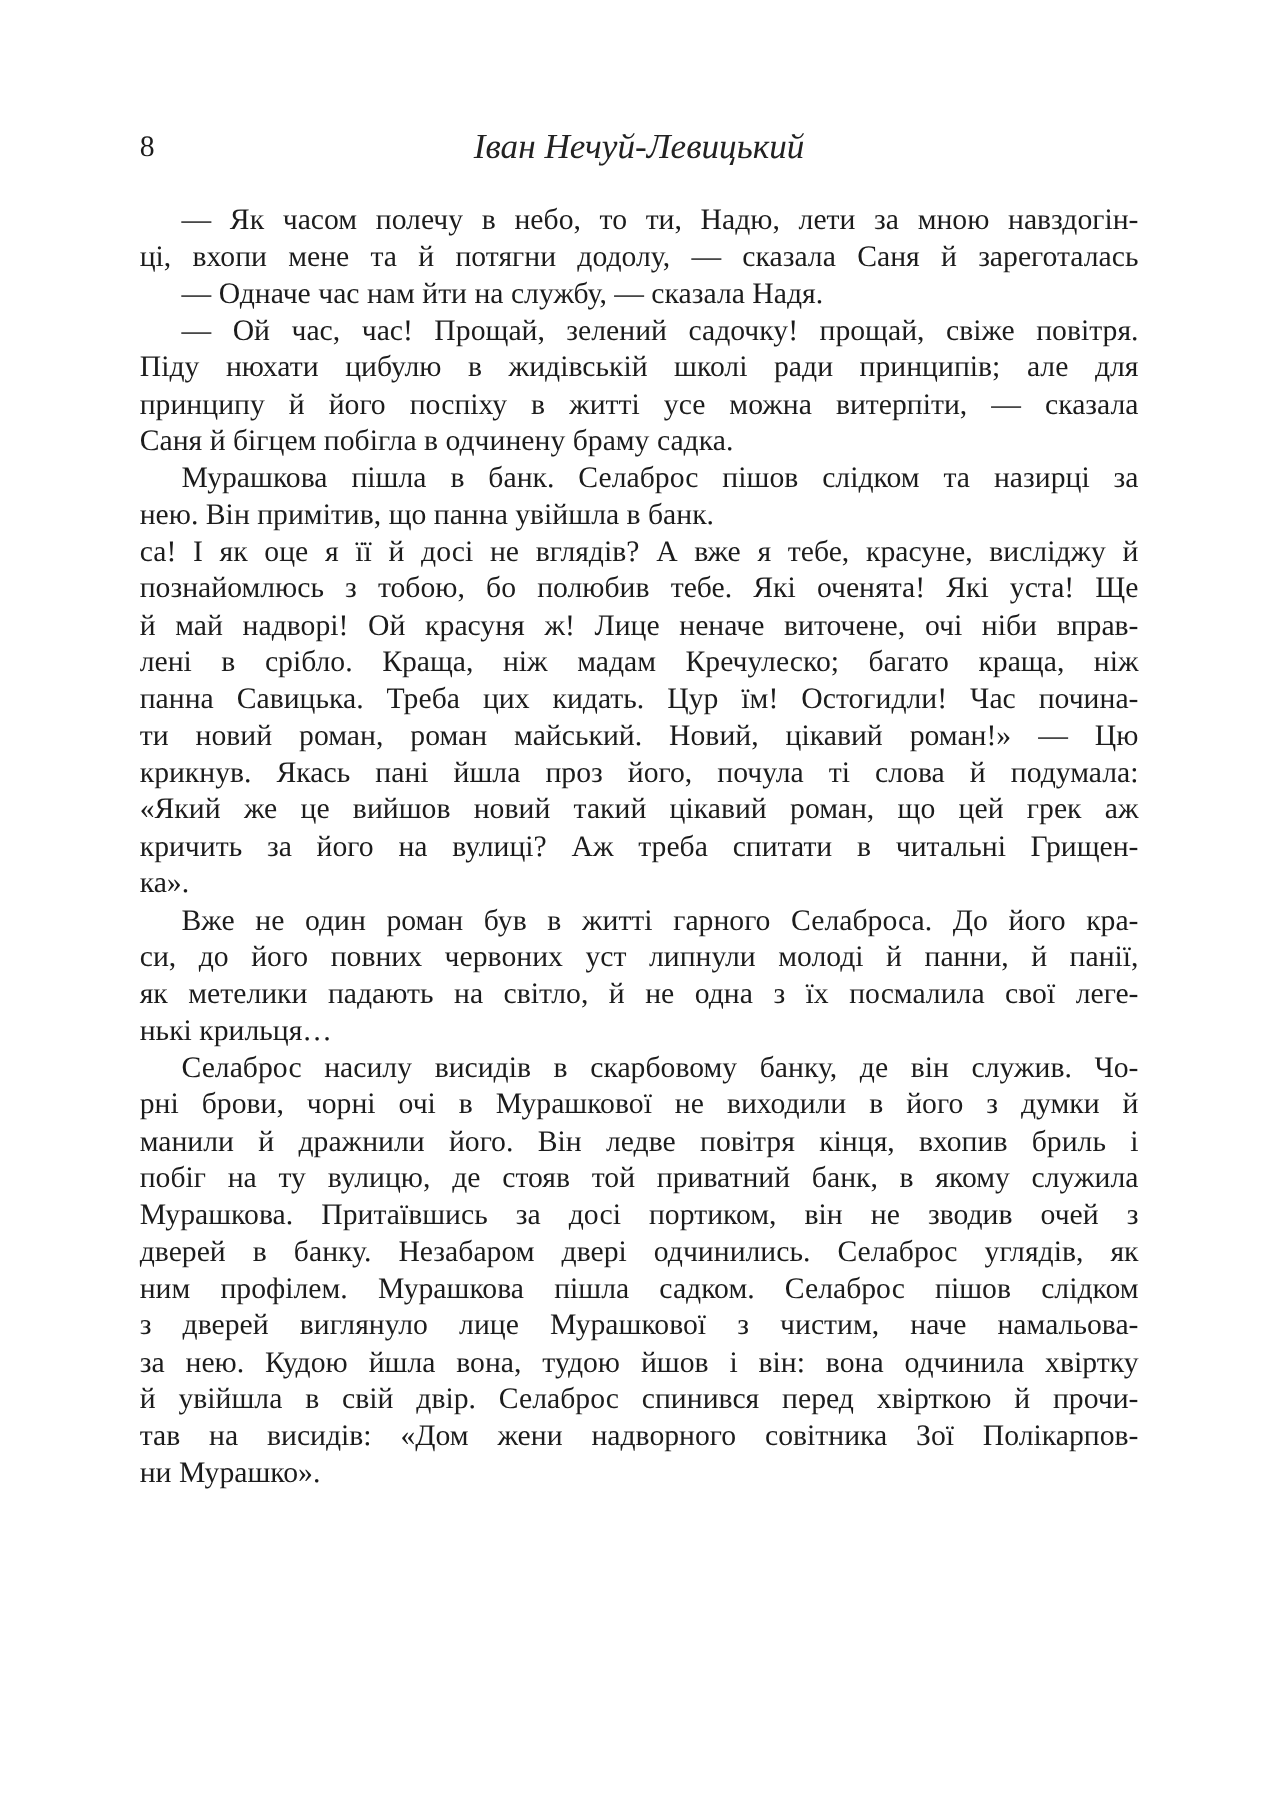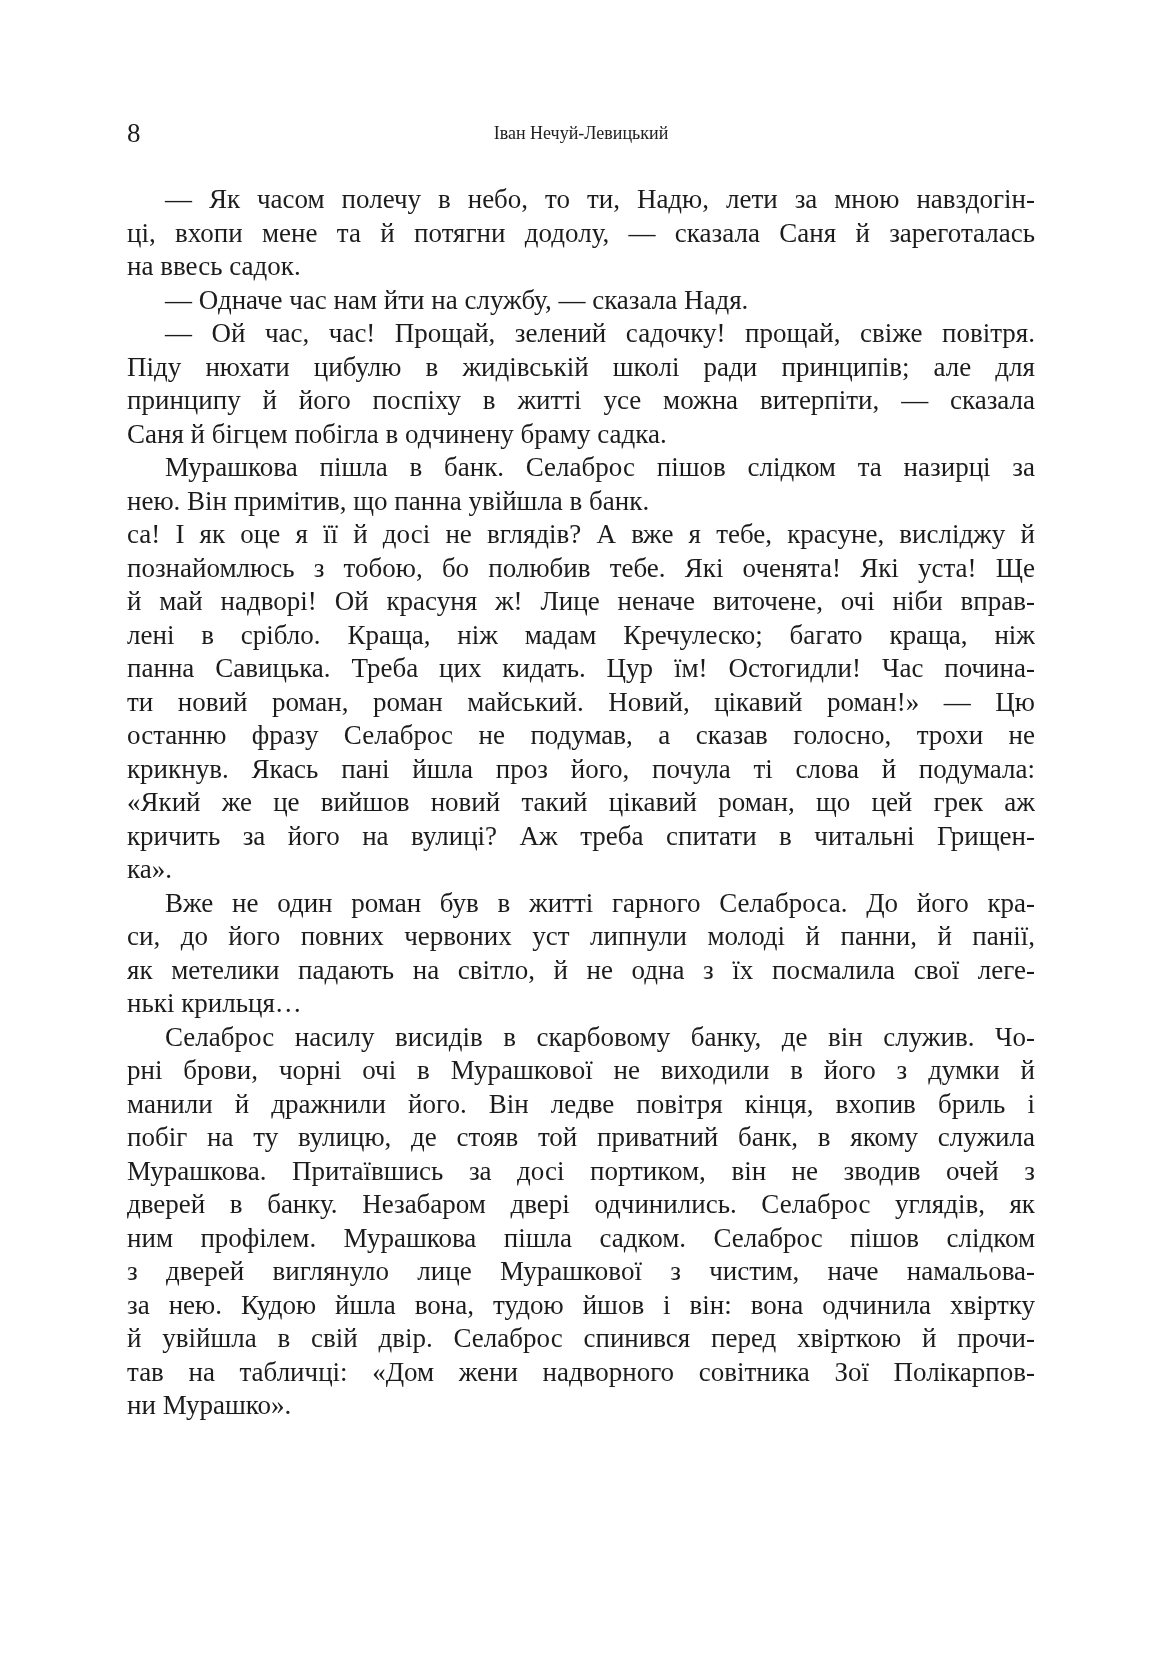--- a/index.html
+++ b/index.html
@@ -26,21 +26,22 @@
   .page-number {
     position: absolute;
     left: 0;
     top: 0;
     font-size: 27px;
     line-height: 34px;
     font-style: normal;
   }
   .running-header {
     text-align: center;
-    font-size: 18px;
+    font-style: italic;
+    font-size: 32px;
     line-height: 34px;
     color: #222222;
   }
   .text-block {
     position: absolute;
     top: 183px;
     left: 127px;
     width: 908px;
     font-size: 27px;
     line-height: 33.5px;
@@ -65,21 +66,20 @@
 <div class="page">
   <div class="header-row">
     <span class="page-number">8</span>
     <div class="running-header">Іван Нечуй-Левицький</div>
   </div>
 
   <div class="text-block">
       <div class="para">
         <div class="line first">— Як часом полечу в небо, то ти, Надю, лети за мною навздогін-</div>
         <div class="line">ці, вхопи мене та й потягни додолу, — сказала Саня й зареготалась</div>
-        <div class="line last">на ввесь садок.</div>
       </div>
       <div class="para">
         <div class="line first last">— Одначе час нам йти на службу, — сказала Надя.</div>
       </div>
       <div class="para">
         <div class="line first">— Ой час, час! Прощай, зелений садочку! прощай, свіже повітря.</div>
         <div class="line">Піду нюхати цибулю в жидівській школі ради принципів; але для</div>
         <div class="line">принципу й його поспіху в житті усе можна витерпіти, — сказала</div>
         <div class="line last">Саня й бігцем побігла в одчинену браму садка.</div>
       </div>
@@ -87,21 +87,20 @@
         <div class="line first">Мурашкова пішла в банк. Селаброс пішов слідком та назирці за</div>
         <div class="line last">нею. Він примітив, що панна увійшла в банк.</div>
       </div>
       <div class="para">
         <div class="line">са! І як оце я її й досі не вглядів? А вже я тебе, красуне, висліджу й</div>
         <div class="line">познайомлюсь з тобою, бо полюбив тебе. Які оченята! Які уста! Ще</div>
         <div class="line">й май надворі! Ой красуня ж! Лице неначе виточене, очі ніби вправ-</div>
         <div class="line">лені в срібло. Краща, ніж мадам Кречулеско; багато краща, ніж</div>
         <div class="line">панна Савицька. Треба цих кидать. Цур їм! Остогидли! Час почина-</div>
         <div class="line">ти новий роман, роман майський. Новий, цікавий роман!» — Цю</div>
-        <div class="line">останню фразу Селаброс не подумав, а сказав голосно, трохи не</div>
         <div class="line">крикнув. Якась пані йшла проз його, почула ті слова й подумала:</div>
         <div class="line">«Який же це вийшов новий такий цікавий роман, що цей грек аж</div>
         <div class="line">кричить за його на вулиці? Аж треба спитати в читальні Грищен-</div>
         <div class="line last">ка».</div>
       </div>
       <div class="para">
         <div class="line first">Вже не один роман був в житті гарного Селаброса. До його кра-</div>
         <div class="line">си, до його повних червоних уст липнули молоді й панни, й панії,</div>
         <div class="line">як метелики падають на світло, й не одна з їх посмалила свої леге-</div>
         <div class="line last">нькі крильця…</div>
@@ -110,17 +109,17 @@
         <div class="line first">Селаброс насилу висидів в скарбовому банку, де він служив. Чо-</div>
         <div class="line">рні брови, чорні очі в Мурашкової не виходили в його з думки й</div>
         <div class="line">манили й дражнили його. Він ледве повітря кінця, вхопив бриль і</div>
         <div class="line">побіг на ту вулицю, де стояв той приватний банк, в якому служила</div>
         <div class="line">Мурашкова. Притаївшись за досі портиком, він не зводив очей з</div>
         <div class="line">дверей в банку. Незабаром двері одчинились. Селаброс углядів, як</div>
         <div class="line">ним профілем. Мурашкова пішла садком. Селаброс пішов слідком</div>
         <div class="line">з дверей виглянуло лице Мурашкової з чистим, наче намальова-</div>
         <div class="line">за нею. Кудою йшла вона, тудою йшов і він: вона одчинила хвіртку</div>
         <div class="line">й увійшла в свій двір. Селаброс спинився перед хвірткою й прочи-</div>
-        <div class="line">тав на табличці: «Дом жени надворного совітника Зої Полікарпов-</div>
+        <div class="line">тав на висидів: «Дом жени надворного совітника Зої Полікарпов-</div>
         <div class="line last">ни Мурашко».</div>
       </div>
     </div>
 </div>
 
 </body></html>

